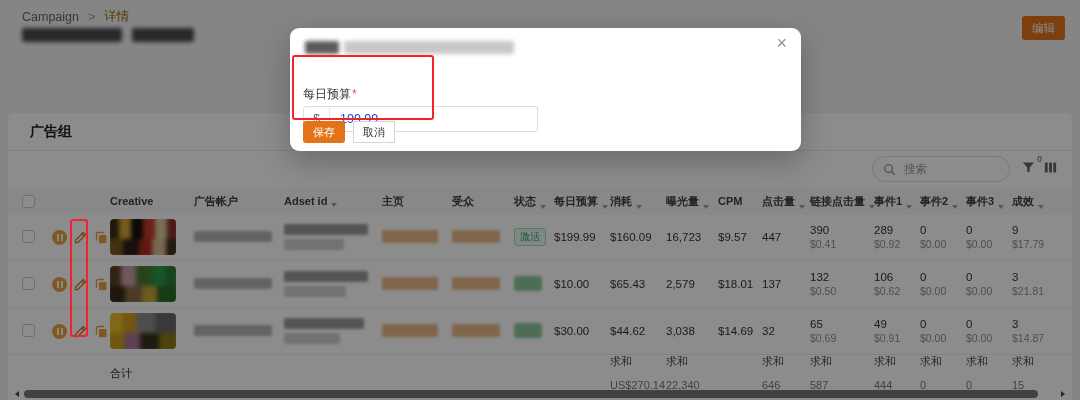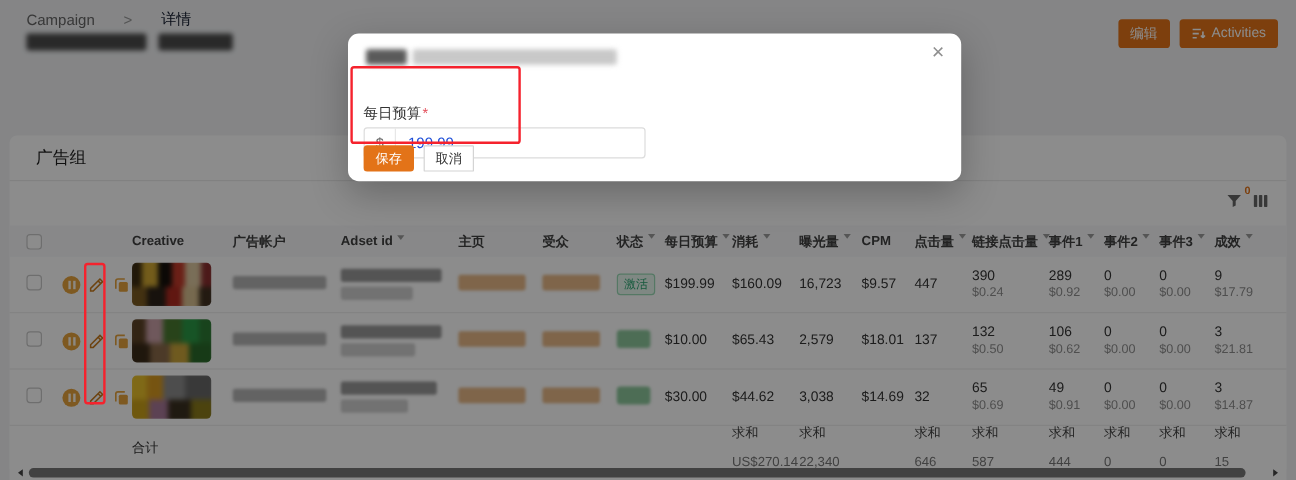--- a/index.html
+++ b/index.html
@@ -1,45 +1,45 @@
 <!DOCTYPE html>
 <html><head>
 <meta charset="utf-8">
 <style>
   html,body{margin:0;padding:0;}
   *{box-sizing:border-box;}
   .stage{position:relative;width:1080px;height:400px;overflow:hidden;
          font-family:"Liberation Sans",sans-serif;background:#f2f3f5;color:#333;}
   
-  .breadcrumb{position:absolute;left:22px;top:8px;font-size:12.5px;color:#666;display:flex;gap:24px;align-items:center;}
-  .breadcrumb .cur{color:#0f172a;}
+  .breadcrumb{position:absolute;left:22px;top:8px;font-size:12.5px;color:#666;display:flex;gap:9px;align-items:center;}
+  .breadcrumb .cur{color:#a16207;}
   .page-title-redacted{position:absolute;left:22px;top:28px;display:flex;gap:10px;}
   .blur-block{display:inline-block;height:14px;border-radius:2px;filter:blur(2px);}
   .bb-dark{background:#4c4c4c;}
   .top-actions{position:absolute;right:15px;top:16px;display:flex;gap:8px;}
   .btn-orange{display:flex;align-items:center;gap:5px;height:24px;padding:0 10px;border:none;border-radius:3px;
               background:#E37318;color:#fff;font-size:11.5px;font-family:"Liberation Sans",sans-serif;cursor:pointer;}
   
   .card{position:absolute;left:8px;right:8px;top:113px;bottom:0;background:#fff;border-radius:6px 6px 0 0;}
-  .card-title{padding:10px 22px 9px;font-size:14px;font-weight:normal;color:#1f1f1f;border-bottom:1px solid #ececec;}
+  .card-title{padding:10px 22px 9px;font-size:14px;font-weight:bold;color:#1f1f1f;border-bottom:1px solid #ececec;}
   .toolbar{position:relative;height:37px;}
   .search-box{position:absolute;right:62px;top:5px;width:138px;height:26px;border:1px solid #dcdcdc;border-radius:15px;
               display:flex;align-items:center;gap:6px;padding:0 10px;background:#fff;}
   .search-box input{border:none;outline:none;width:90px;font-size:11.5px;background:transparent;color:#333;
                     font-family:"Liberation Sans",sans-serif;}
   .search-box input::placeholder{color:#9b9b9b;}
   .tool-icon{position:absolute;top:9px;cursor:pointer;}
   .filter-wrap{right:36px;}
   .filter-badge{position:absolute;top:-6px;right:-6px;color:#E37318;font-size:9px;font-weight:bold;}
   .cols-wrap{right:14px;}
   
   .grid-row{display:grid;grid-template-columns:30px 58px 84px 90px 98px 70px 62px 40px 56px 56px 52px 44px 48px 64px 46px 46px 46px 38px;
             padding-left:14px;align-items:center;}
   .thead{height:26px;background:#f7f8fa;font-size:11px;font-weight:bold;color:#404040;}
-  .hcell{display:flex;align-items:flex-start;gap:4px;white-space:nowrap;overflow:visible;}
+  .hcell{display:flex;align-items:flex-end;gap:4px;white-space:nowrap;overflow:visible;}
   .caret{width:0;height:0;border-left:3.5px solid transparent;border-right:3.5px solid transparent;border-top:4px solid #9b9b9b;margin-top:1px;}
   .trow{height:47px;border-bottom:1px solid #efefef;font-size:11.5px;color:#333;}
   .cell{white-space:nowrap;}
   .cell.two{display:flex;flex-direction:column;gap:2px;line-height:12px;}
   .cell .sub{font-size:10.5px;color:#8f8f8f;}
   .checkbox{display:inline-block;width:13px;height:13px;border:1.5px solid #c9c9c9;border-radius:3px;background:#fff;cursor:pointer;}
   .actions{display:flex;gap:6px;align-items:center;}
   .icon-pause{width:15px;height:15px;border-radius:50%;background:#E6A23C;position:relative;display:inline-block;cursor:pointer;}
   .icon-pause::before,.icon-pause::after{content:"";position:absolute;top:4px;width:2px;height:7px;background:#fff8ec;}
   .icon-pause::before{left:5px;}.icon-pause::after{left:8.5px;}
@@ -105,35 +105,35 @@
     <span>Campaign</span>
     <span style="color:#999;">&gt;</span>
     <span class="cur">详情</span>
   </div>
   <div class="page-title-redacted">
     <span class="blur-block bb-dark" style="width:100px;"></span>
     <span class="blur-block bb-dark" style="width:62px;"></span>
   </div>
   <div class="top-actions">
     <button class="btn-orange">编辑</button>
-    <button class="btn-orange">
-      <span style="display:inline-flex;">
-        <svg width="12" height="12" viewBox="0 0 14 14" fill="none" stroke="#fff" stroke-width="1.6">
-          <path d="M1 3h8M1 7h6M1 11h4"></path>
-            <path d="M11 5v6M11 11l-2-2.2M11 11l2-2.2"></path>
-        </svg>
-      </span>
-      <span>Activities</span>
-    </button>
   </div>
 
   <div class="card">
     <div class="card-title">广告组</div>
 
     <div class="toolbar">
+      <div class="search-box">
+        <span style="display:inline-flex;">
+          <svg width="13" height="13" viewBox="0 0 14 14" fill="none" stroke="#9b9b9b" stroke-width="1.5">
+            <circle cx="6" cy="6" r="4.2"></circle>
+              <path d="M9.2 9.2L12.6 12.6"></path>
+          </svg>
+        </span>
+        <input placeholder="搜索" style="">
+      </div>
       <div class="tool-icon filter-wrap" style="position:absolute;">
         <svg width="15" height="15" viewBox="0 0 24 24" fill="#666">
             <path d="M3 4h18l-7 8v6l-4 2v-8L3 4z"></path>
           </svg>
         <span class="filter-badge">0</span>
       </div>
       <div class="tool-icon cols-wrap" style="position:absolute;">
         <svg width="15" height="15" viewBox="0 0 24 24" fill="#666">
           <rect x="3" y="4" width="4.5" height="16" rx="1"></rect>
             <rect x="9.75" y="4" width="4.5" height="16" rx="1"></rect>
@@ -238,21 +238,21 @@
       <div class="cell"><span class="redact r-orange" style="width:56px;height:13px;"></span></div>
       <div class="cell"><span class="redact r-orange" style="width:48px;height:13px;"></span></div>
       <div class="cell"><span class="badge-active">激活</span></div>
       <div class="cell">$199.99</div>
       <div class="cell">$160.09</div>
       <div class="cell">16,723</div>
       <div class="cell">$9.57</div>
       <div class="cell">447</div>
       <div class="cell two">
           <span class="v">390</span>
-          <span class="sub">$0.24</span>
+          <span class="sub">$0.41</span>
         </div>
       <div class="cell two">
           <span class="v">289</span>
           <span class="sub">$0.92</span>
         </div>
       <div class="cell two">
           <span class="v">0</span>
           <span class="sub">$0.00</span>
         </div>
       <div class="cell two">

